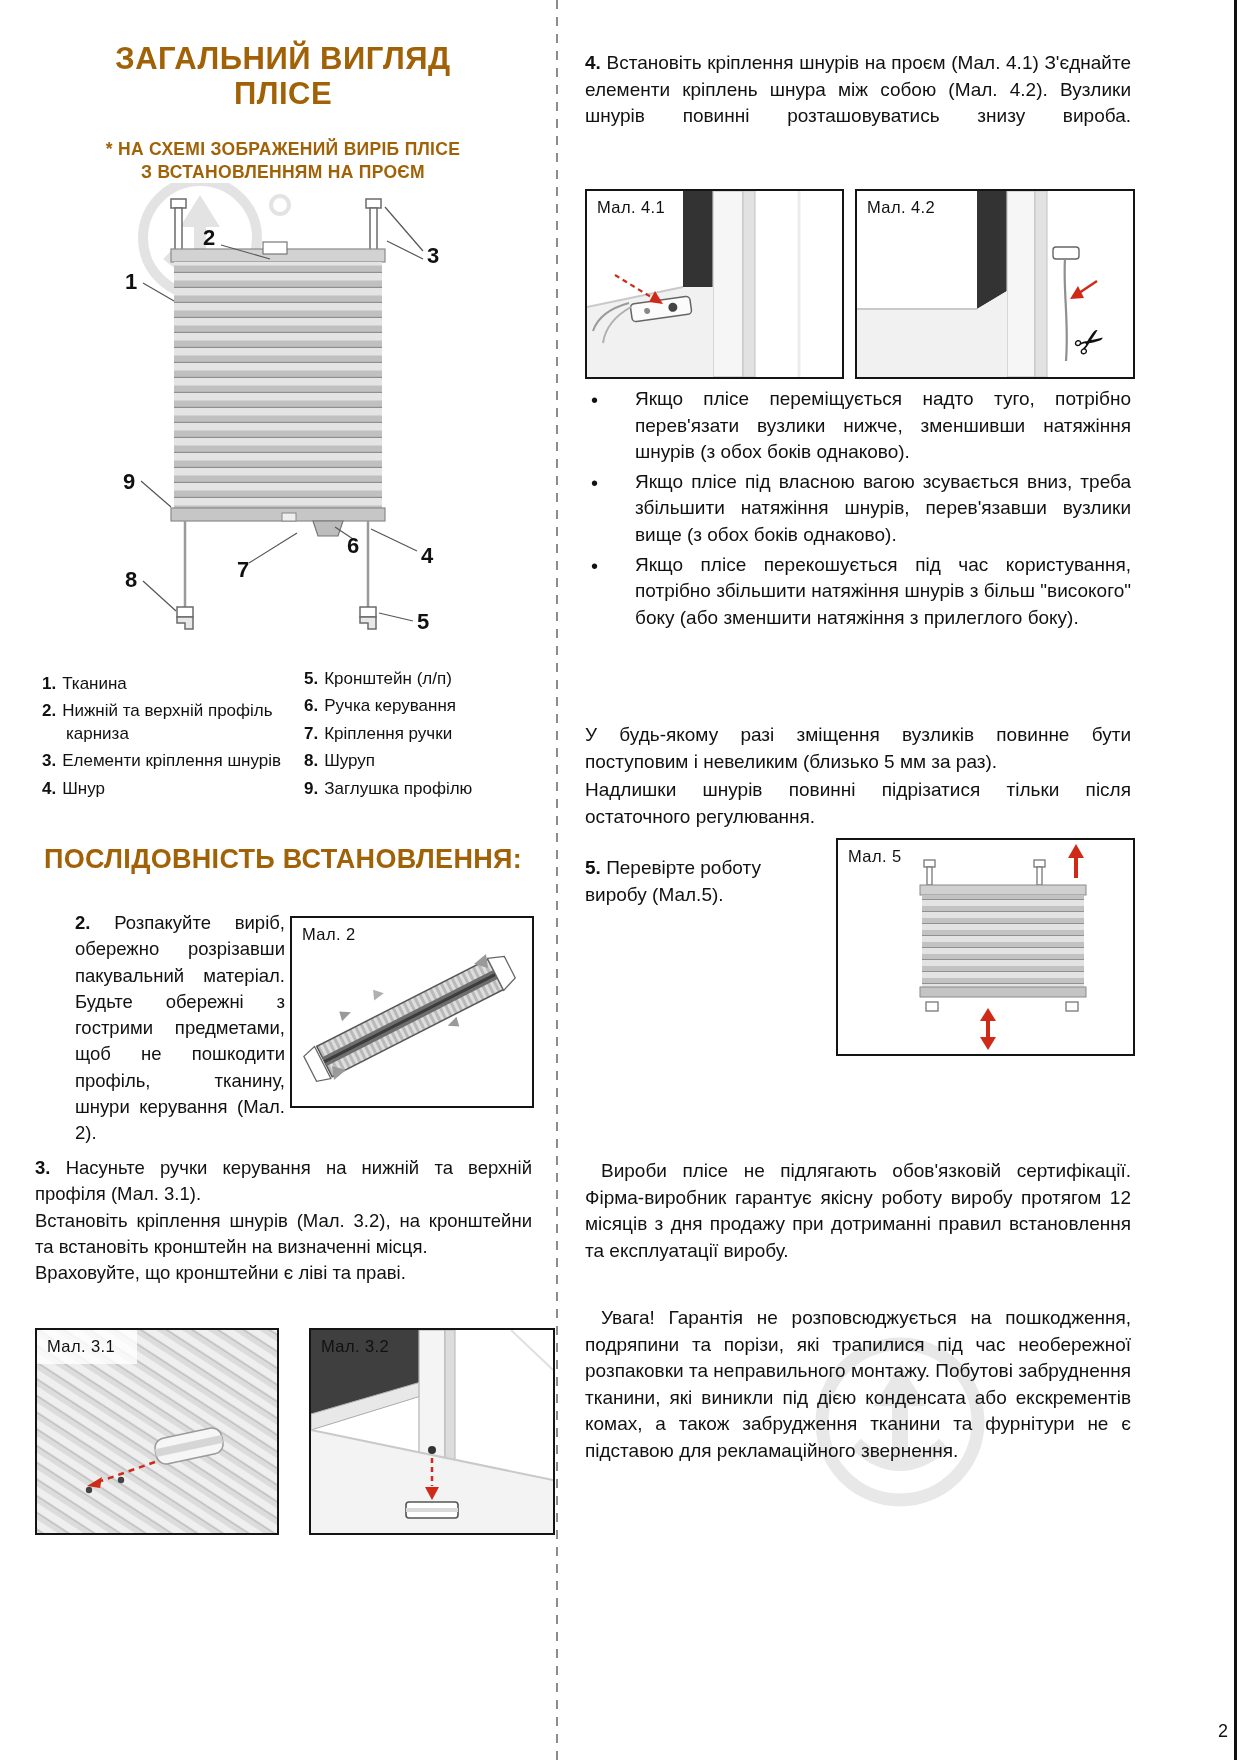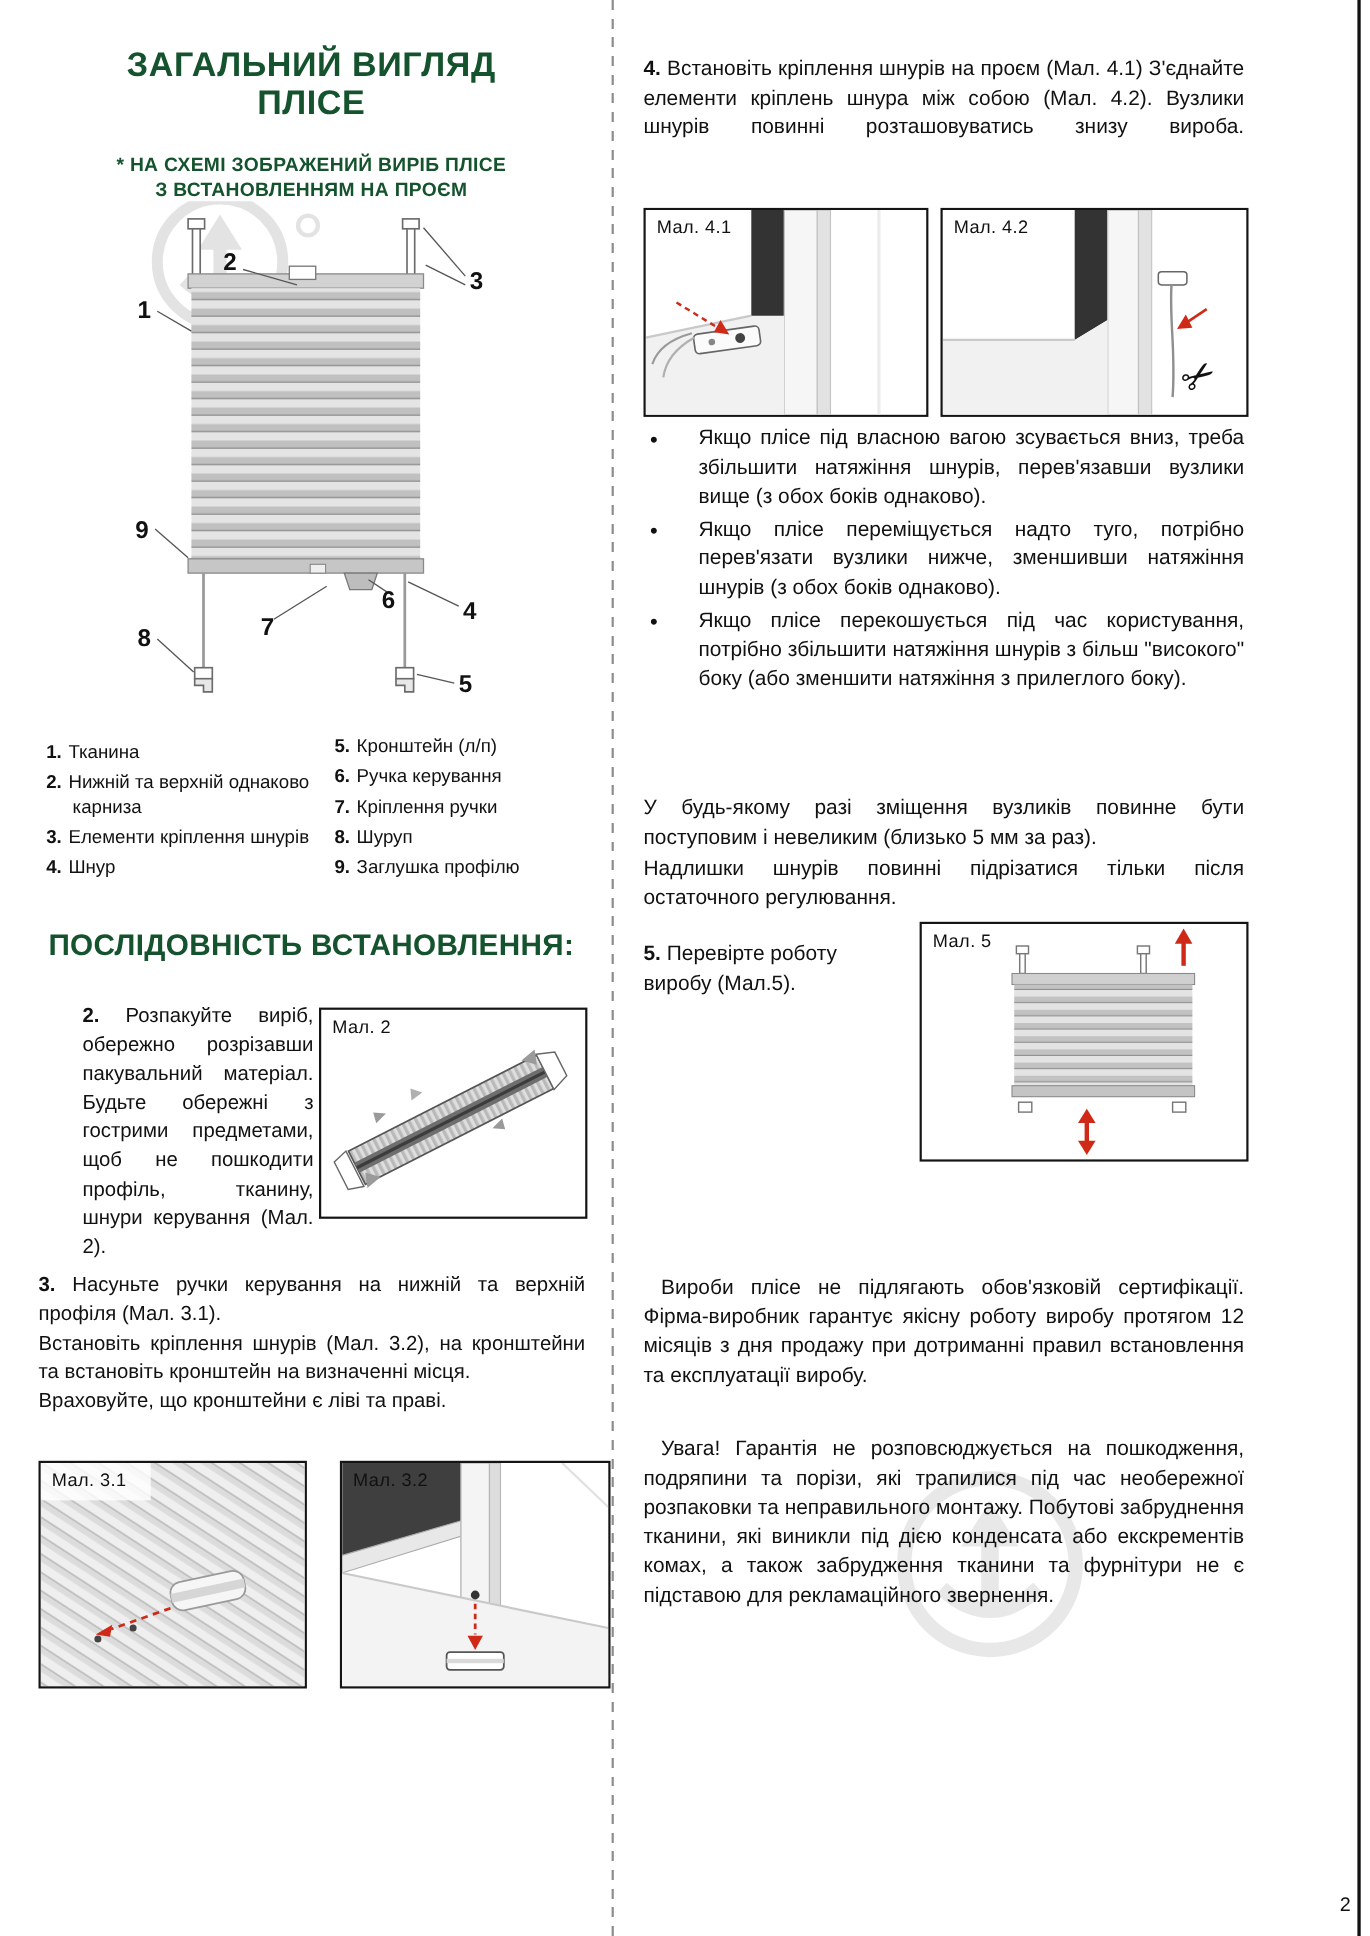--- a/index.html
+++ b/index.html
@@ -1,20 +1,20 @@
 <!DOCTYPE html>
 <html><head>
 <meta charset="utf-8">
 <style>
   html,body{margin:0;padding:0;background:#fff;}
   .page{position:relative;width:1245px;height:1760px;background:#ffffff;
         font-family:"Liberation Sans",sans-serif;color:#111;overflow:hidden;}
   .abs{position:absolute;z-index:1;}
   .center{text-align:center;}
-  .h-black{font-weight:bold;color:#14532d;}
+  .h-black{font-weight:bold;color:#a16207;}
   .title{font-size:31px;line-height:1.12;letter-spacing:.5px;}
   .subnote{font-size:17.5px;line-height:1.3;letter-spacing:.3px;}
   .seq-heading{font-size:27px;letter-spacing:.3px;}
   .war-heading{font-size:28px;letter-spacing:.3px;}
   .body-l{font-size:18.5px;line-height:1.42;}
   .body-r{font-size:19px;line-height:1.4;}
   .jp{text-align:justify;margin:0 0 6px;}
   .jp-last{text-align:justify;text-align-last:justify;margin:0;}
   .legend{display:flex;font-size:17px;line-height:1.32;}
   .legend-col1{width:262px;}
@@ -123,21 +123,21 @@
         <text x="202" y="394">7</text>
         <text x="90" y="404">8</text>
         <text x="88" y="306">9</text>
       </g>
     </svg>
   </div>
 
   <div class="abs legend" style="left:42px;top:668px;width:492px;align-items:flex-end;">
     <div class="legend-col1">
       <div class="legend-item"><b class="lnum">1.</b><span>Тканина</span></div>
-      <div class="legend-item"><b class="lnum">2.</b><span>Нижній та верхній однаково карниза</span></div>
+      <div class="legend-item"><b class="lnum">2.</b><span>Нижній та верхній профіль карниза</span></div>
       <div class="legend-item"><b class="lnum">3.</b><span>Елементи кріплення шнурів</span></div>
       <div class="legend-item"><b class="lnum">4.</b><span>Шнур</span></div>
     </div>
     <div class="legend-col2">
       <div class="legend-item"><b class="lnum">5.</b><span>Кронштейн (л/п)</span></div>
       <div class="legend-item"><b class="lnum">6.</b><span>Ручка керування</span></div>
       <div class="legend-item"><b class="lnum">7.</b><span>Кріплення ручки</span></div>
       <div class="legend-item"><b class="lnum">8.</b><span>Шуруп</span></div>
       <div class="legend-item"><b class="lnum">9.</b><span>Заглушка профілю</span></div>
     </div>
@@ -260,22 +260,22 @@
       <line x1="0" y1="118" x2="120" y2="118" stroke="#c9c9c9" stroke-width="2"></line>
       <rect x="196" y="56" width="26" height="12" rx="3" fill="#fff" stroke="#666" stroke-width="1.4"></rect>
       <path d="M208 68 C 206 100, 212 130, 209 170" fill="none" stroke="#8f8f8f" stroke-width="2.2"></path>
       <line x1="240" y1="90" x2="222" y2="102" stroke="#cf2a18" stroke-width="2.4"></line>
       <path d="M213 108 l14 -1 -6 -12 Z" fill="#cf2a18"></path>
       <text x="218" y="164" font-size="36" transform="rotate(-35 232 152)" fill="#111">✂</text>
     </svg>
   </div>
 
   <ul class="abs body-r bullets" style="left:585px;top:386px;width:546px;">
+    <li>Якщо плісе переміщується надто туго, потрібно перев'язати вузлики нижче, зменшивши натяжіння шнурів (з обох боків однаково).</li>
     <li>Якщо плісе під власною вагою зсувається вниз, треба збільшити натяжіння шнурів, перев'язавши вузлики вище (з обох боків однаково).</li>
-    <li>Якщо плісе переміщується надто туго, потрібно перев'язати вузлики нижче, зменшивши натяжіння шнурів (з обох боків однаково).</li>
     <li>Якщо плісе перекошується під час користування, потрібно збільшити натяжіння шнурів з більш "високого" боку (або зменшити натяжіння з прилеглого боку).</li>
   </ul>
 
   <div class="abs body-r" style="left:585px;top:722px;width:546px;">
     <p class="jp" style="margin-bottom:2px;">У будь-якому разі зміщення вузликів повинне бути поступовим і невеликим (близько 5 мм за раз).</p>
     <p class="jp">Надлишки шнурів повинні підрізатися тільки після остаточного регулювання.</p>
   </div>
 
   <div class="abs body-r" style="left:585px;top:855px;width:242px;">
     <p class="jp" style="text-align:left;"><b>5.</b> <span>Перевірте роботу виробу (Мал.5).</span></p>

